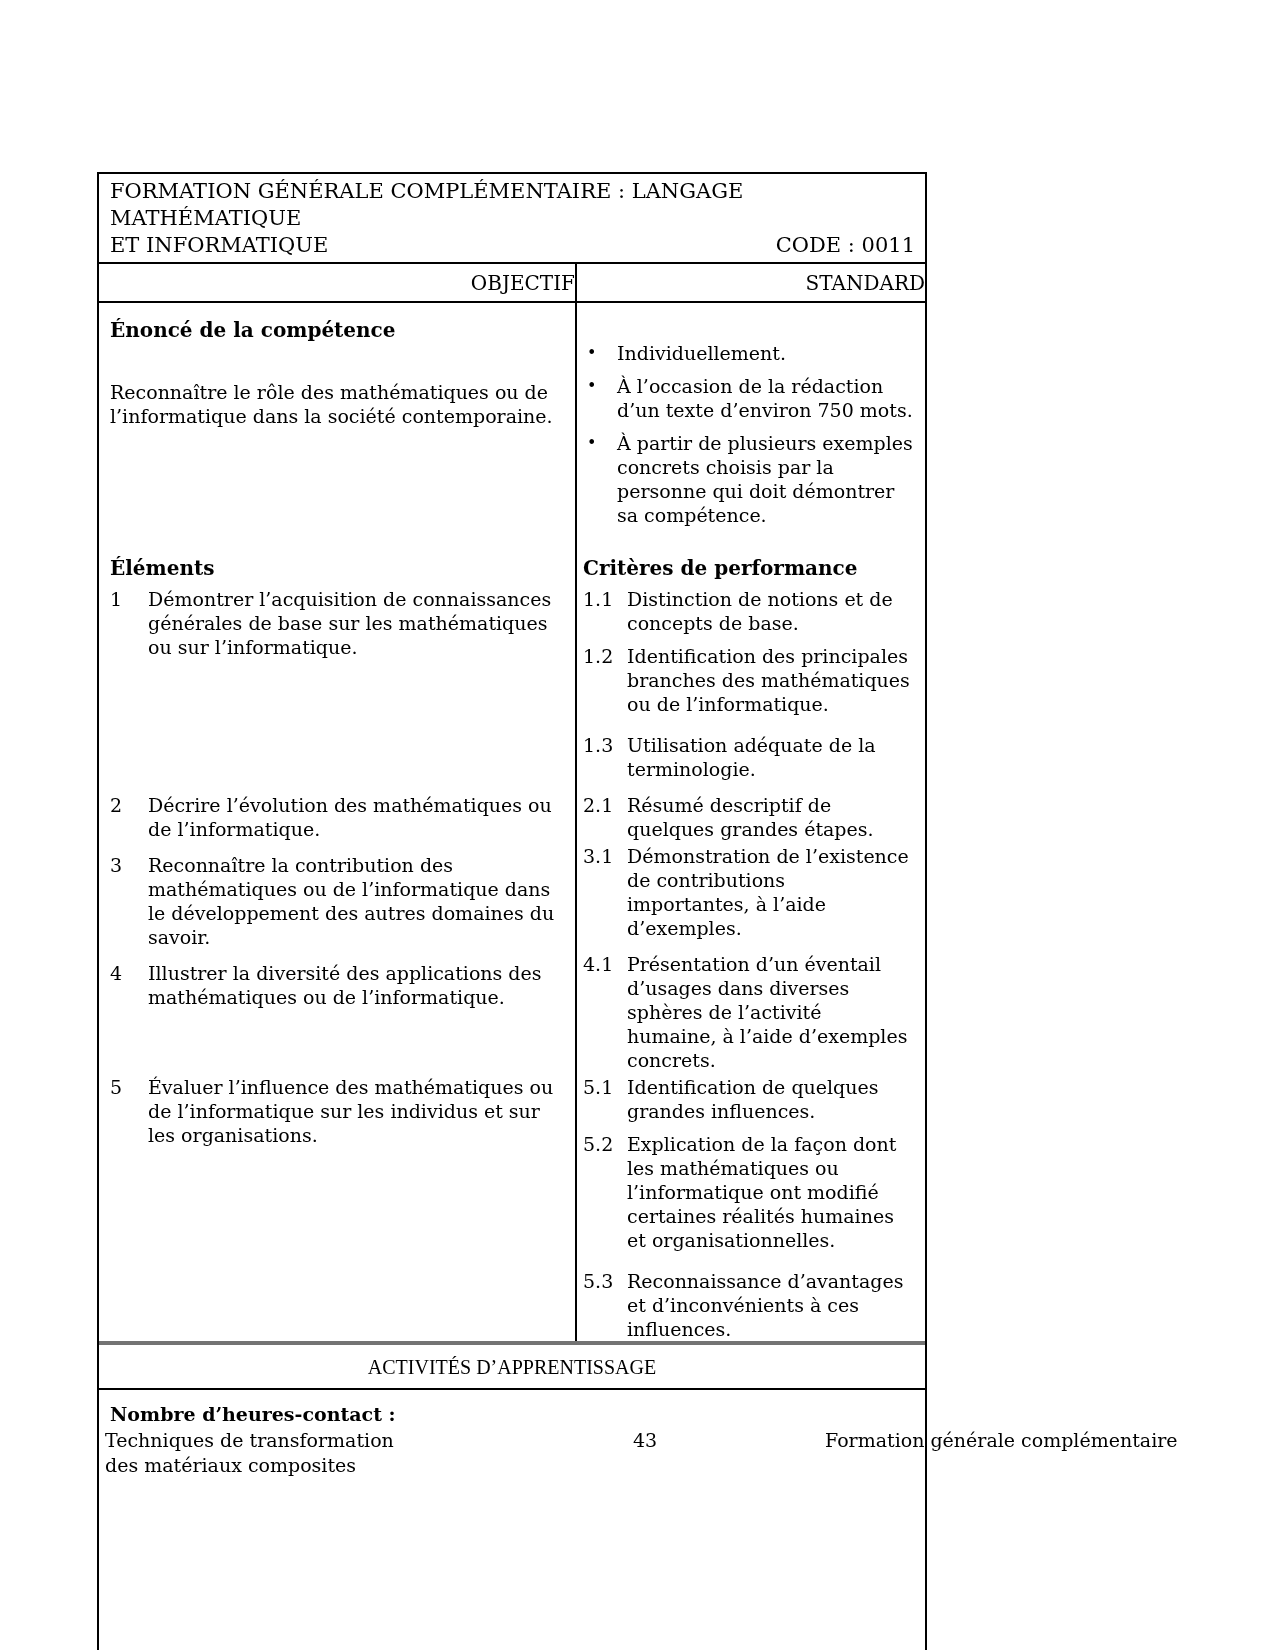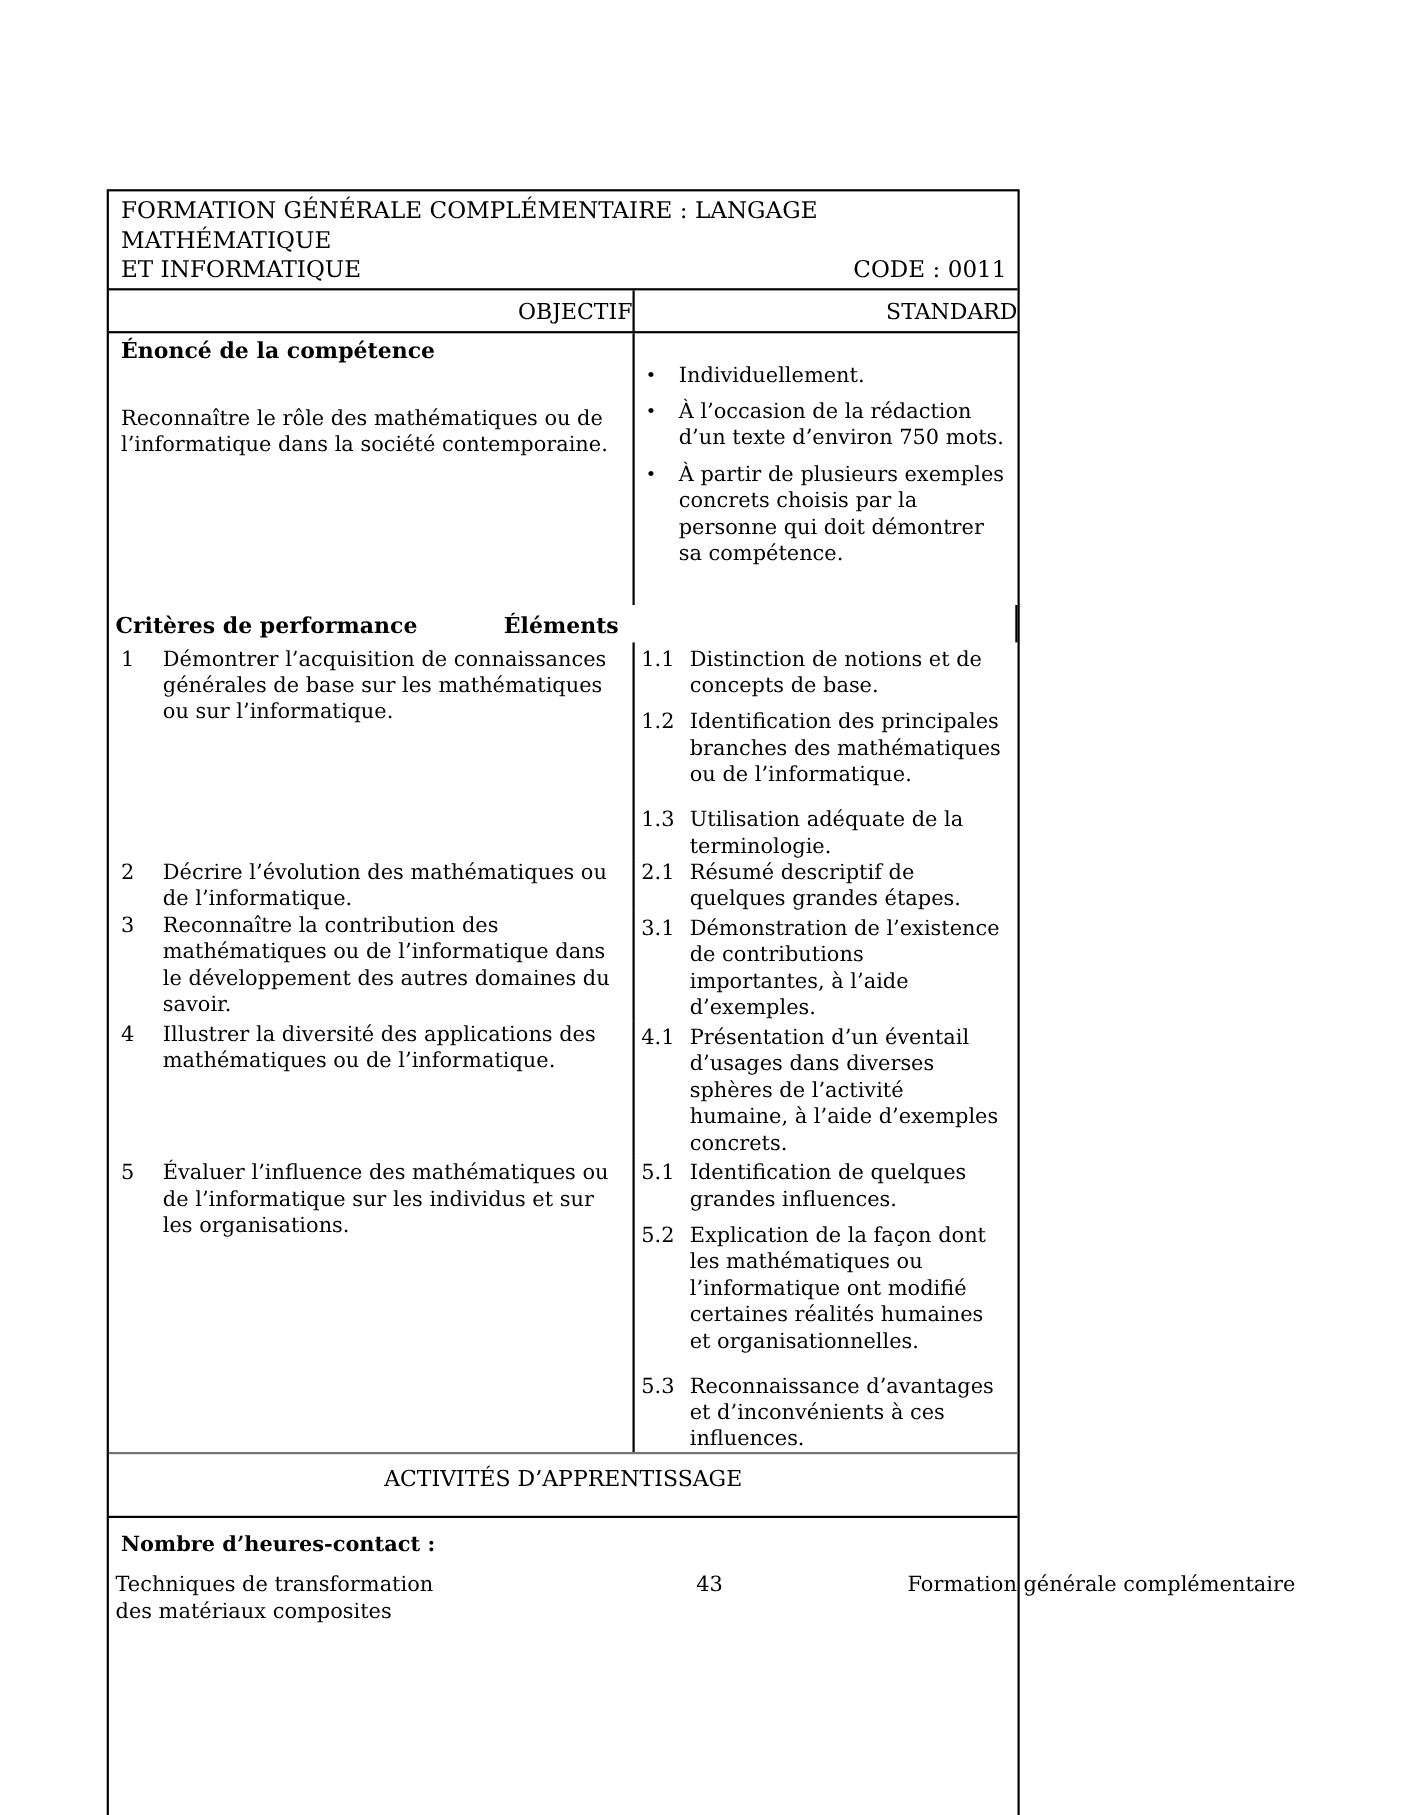--- a/index.html
+++ b/index.html
@@ -32,21 +32,21 @@
   .col-h {
     padding:7px 0 6px 0;
     text-align:right;
     font-size:20px;
     line-height:24px;
   }
   .col-h.left { width:478px; border-right:2px solid #000; flex:0 0 478px; }
   .col-h.right { flex:1; }
   
   .pair { display:flex; align-items:stretch; }
-  .cell { padding:0 16px 0 11px; }
+  .cell { padding:12px 16px 0 11px; }
   .cell.left { width:478px; flex:0 0 478px; border-right:2px solid #000; }
   .cell.right { flex:1; padding-left:6px; padding-right:12px; }
   .pairA { min-height:247px; }
   .pair-titles .cell { padding-top:3px; padding-bottom:3px; }
   .p1 { min-height:128px; }
   .p2 { min-height:48px; }
   .p3 { min-height:76px; }
   .p4 { min-height:84px; }
   .p5 { min-height:175px; }
   .bold-title { font-weight:bold; font-size:20px; line-height:25px; }
@@ -59,25 +59,26 @@
   .item .num { flex:0 0 38px; }
   .item .txt { flex:1; }
   .crit { display:flex; }
   .crit .num { flex:0 0 44px; }
   .crit .txt { flex:1; }
   .mb-sm { margin-bottom:9px; }
   .mb-lg { margin-bottom:17px; }
   .pt { padding-top:3px; }
   
   .activities-row {
-    border-top:2px solid #737373;
+    border-top:4px solid #737373;
     border-bottom:2px solid #000;
     text-align:center;
     font-size:20px;
-    padding:10px 0 22px 0;
+    padding:10px 0 9px 0;
+    font-family:Liberation Serif, serif;
   }
   
   .hours-block { min-height:303px; padding:12px 16px 0 11px; }
   .hrow { display:flex; line-height:25px;flex-direction:column; }
   .hlabel { flex:0 0 260px; font-weight:bold; }
   .hval { flex:1; }
   
   .footer {
     position:absolute;
     left:97px; top:1428px;
@@ -125,25 +126,25 @@
         </li>
         <li class="bullet-item">
           <span class="dot">•</span>
           <span class="txt">À partir de plusieurs exemples concrets choisis par la personne qui doit démontrer sa compétence.</span>
         </li>
       </ul>
     </div>
   </div>
 
   <div class="pair pair-titles">
+    <div class="cell left">
+      <div class="bold-title">Éléments</div>
+    </div>
     <div class="cell right">
       <div class="bold-title">Critères de performance</div>
-    </div>
-    <div class="cell left">
-      <div class="bold-title">Éléments</div>
     </div>
   </div>
 
   <div class="pair p1">
     <div class="cell left pt">
       <div class="item">
         <span class="num">1</span>
         <span class="txt">Démontrer l’acquisition de connaissances générales de base sur les mathématiques ou sur l’informatique.</span>
       </div>
     </div>

